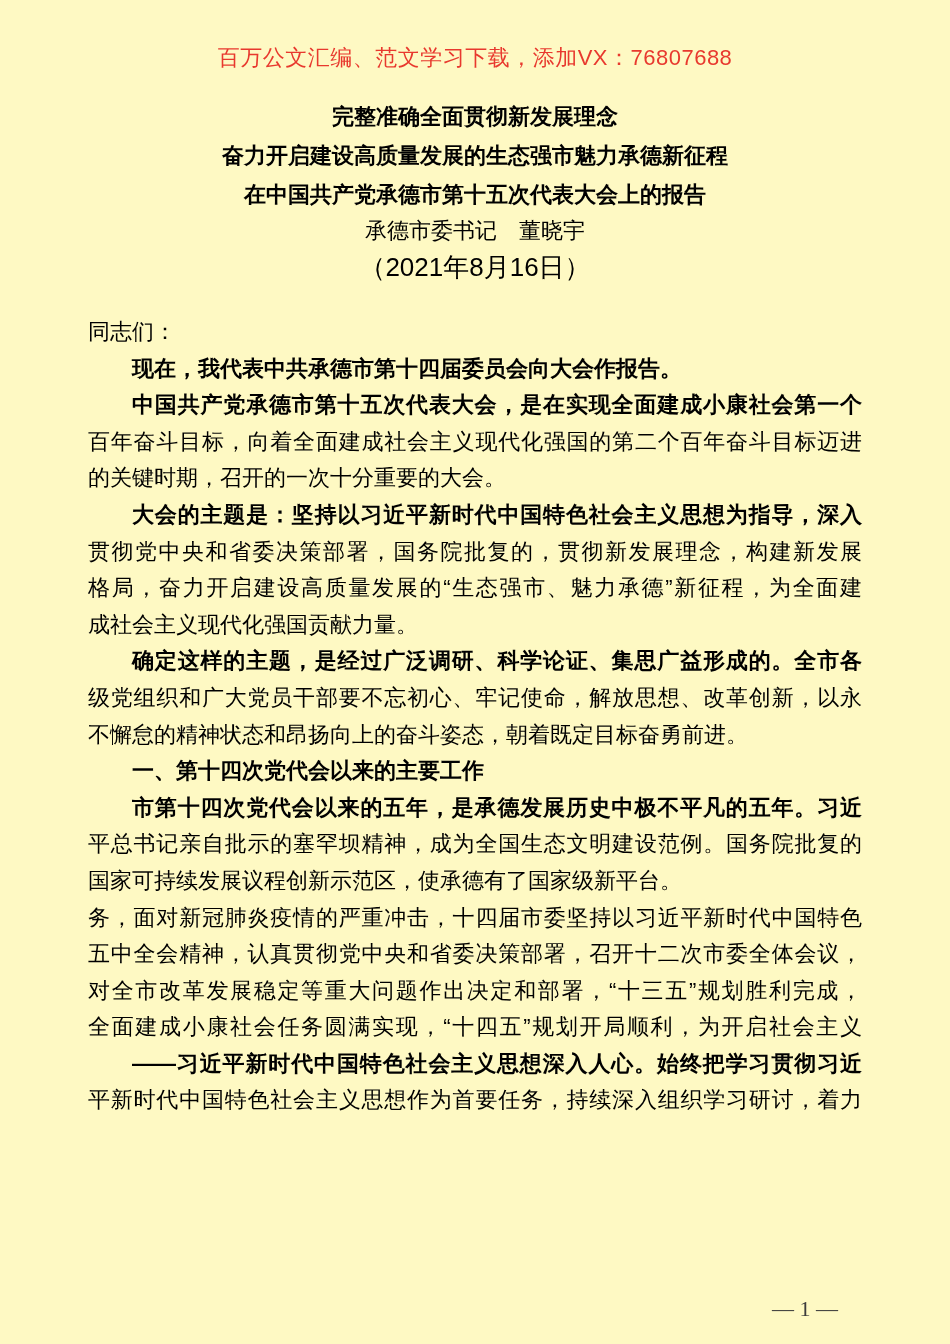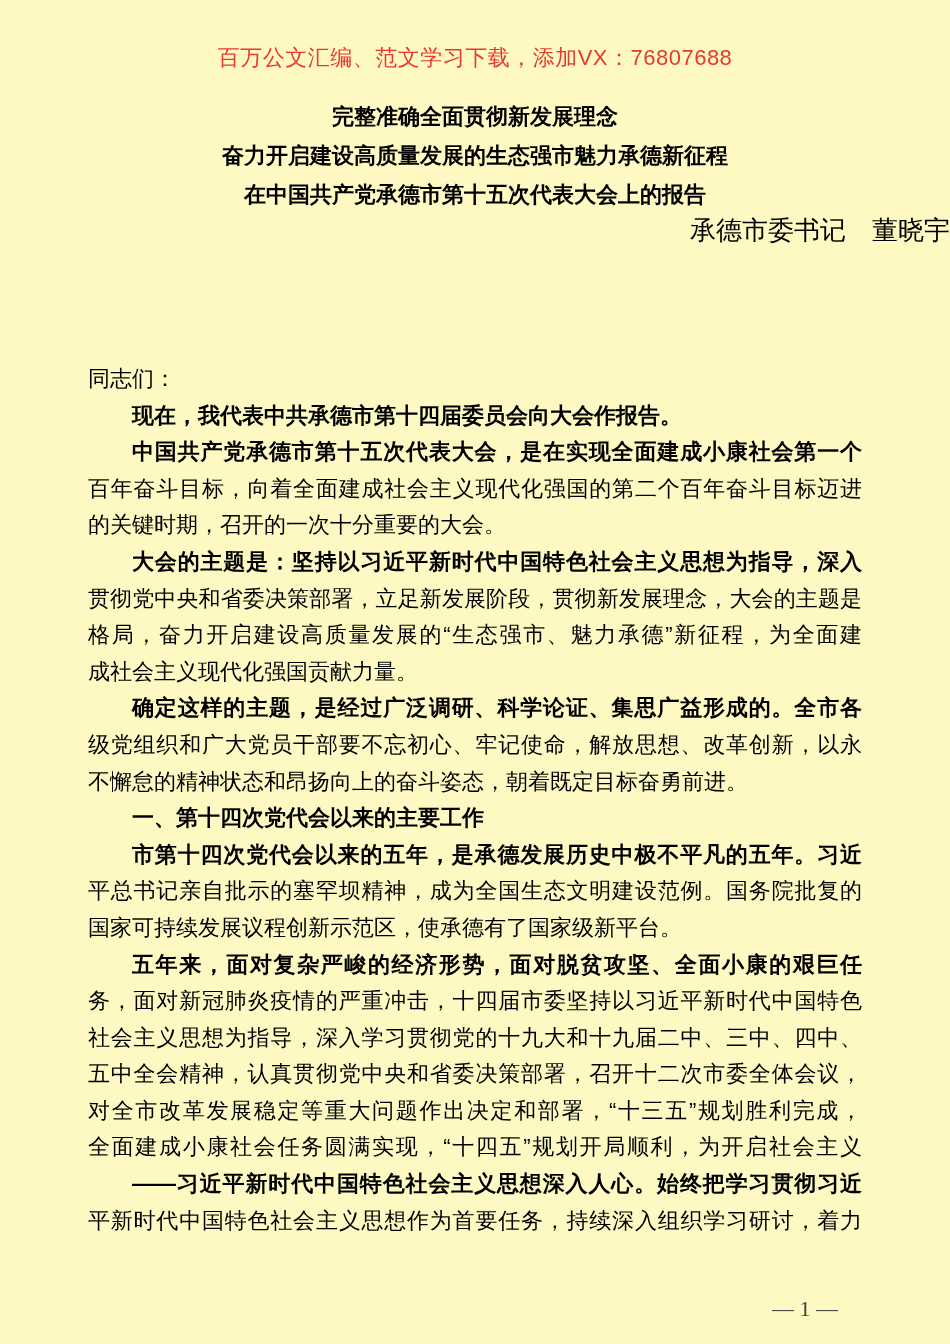--- a/index.html
+++ b/index.html
@@ -30,36 +30,34 @@
     width: 100%;
     text-align: center;
   }
   .title-line {
     font-size: 22px;
     line-height: 39px;
     font-weight: 700;
     color: #000000;
   }
   .author-line {
-    font-size: 26px;
+    font-size: 22px;
     line-height: 33px;
     font-weight: 400;
-    text-align: right;
   }
   .date-line {
     font-size: 26px;
     line-height: 41px;
     font-weight: 400;
   }
   .body-block {
     position: absolute;
     top: 314px;
     left: 88px;
     width: 774px;
-    margin-top: 47px;
   }
   .bl {
     font-size: 22px;
     line-height: 36.6px;
     white-space: nowrap;
     text-align: left;
   }
   .bl.just {
     white-space: normal;
     text-align: justify;
@@ -81,42 +79,41 @@
 
 <div class="page">
 
   <div class="header-notice">百万公文汇编、范文学习下载，添加VX：76807688</div>
 
   <div class="title-block">
     <div class="title-line">完整准确全面贯彻新发展理念</div>
     <div class="title-line">奋力开启建设高质量发展的生态强市魅力承德新征程</div>
     <div class="title-line">在中国共产党承德市第十五次代表大会上的报告</div>
     <div class="author-line">承德市委书记　董晓宇</div>
+    <div class="date-line">（2021年8月16日）</div>
   </div>
 
   <div class="body-block">
     <div class="bl">同志们：</div>
     <div class="bl in">现在，我代表中共承德市第十四届委员会向大会作报告。</div>
     <div class="bl in just">中国共产党承德市第十五次代表大会，是在实现全面建成小康社会第一个</div>
     <div class="bl just">百年奋斗目标，向着全面建成社会主义现代化强国的第二个百年奋斗目标迈进</div>
     <div class="bl">的关键时期，召开的一次十分重要的大会。</div>
     <div class="bl in just">大会的主题是：坚持以习近平新时代中国特色社会主义思想为指导，深入</div>
-    <div class="bl just">贯彻党中央和省委决策部署，立足新发展阶段，贯彻新发展理念，大会的主题是</div>
+    <div class="bl just">贯彻党中央和省委决策部署，国务院批复的，贯彻新发展理念，构建新发展</div>
     <div class="bl just">格局，奋力开启建设高质量发展的“生态强市、魅力承德”新征程，为全面建</div>
     <div class="bl">成社会主义现代化强国贡献力量。</div>
     <div class="bl in just">确定这样的主题，是经过广泛调研、科学论证、集思广益形成的。全市各</div>
     <div class="bl just">级党组织和广大党员干部要不忘初心、牢记使命，解放思想、改革创新，以永</div>
     <div class="bl">不懈怠的精神状态和昂扬向上的奋斗姿态，朝着既定目标奋勇前进。</div>
     <div class="bl in">一、第十四次党代会以来的主要工作</div>
     <div class="bl in just">市第十四次党代会以来的五年，是承德发展历史中极不平凡的五年。习近</div>
     <div class="bl just">平总书记亲自批示的塞罕坝精神，成为全国生态文明建设范例。国务院批复的</div>
     <div class="bl">国家可持续发展议程创新示范区，使承德有了国家级新平台。</div>
-    <div class="bl in just">五年来，面对复杂严峻的经济形势，面对脱贫攻坚、全面小康的艰巨任</div>
     <div class="bl just">务，面对新冠肺炎疫情的严重冲击，十四届市委坚持以习近平新时代中国特色</div>
-    <div class="bl just">社会主义思想为指导，深入学习贯彻党的十九大和十九届二中、三中、四中、</div>
     <div class="bl just">五中全会精神，认真贯彻党中央和省委决策部署，召开十二次市委全体会议，</div>
     <div class="bl just">对全市改革发展稳定等重大问题作出决定和部署，“十三五”规划胜利完成，</div>
     <div class="bl just">全面建成小康社会任务圆满实现，“十四五”规划开局顺利，为开启社会主义</div>
     <div class="bl in just">——习近平新时代中国特色社会主义思想深入人心。始终把学习贯彻习近</div>
     <div class="bl just">平新时代中国特色社会主义思想作为首要任务，持续深入组织学习研讨，着力</div>
   </div>
 
   <div class="page-number">— 1 —</div>
 
 </div>

